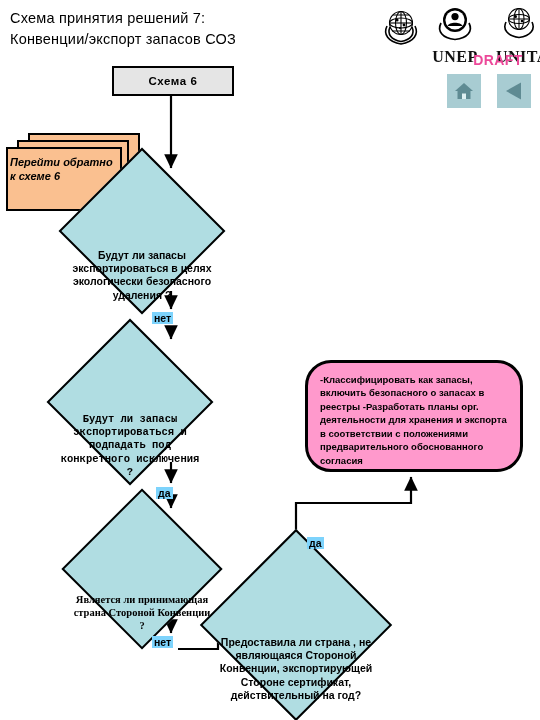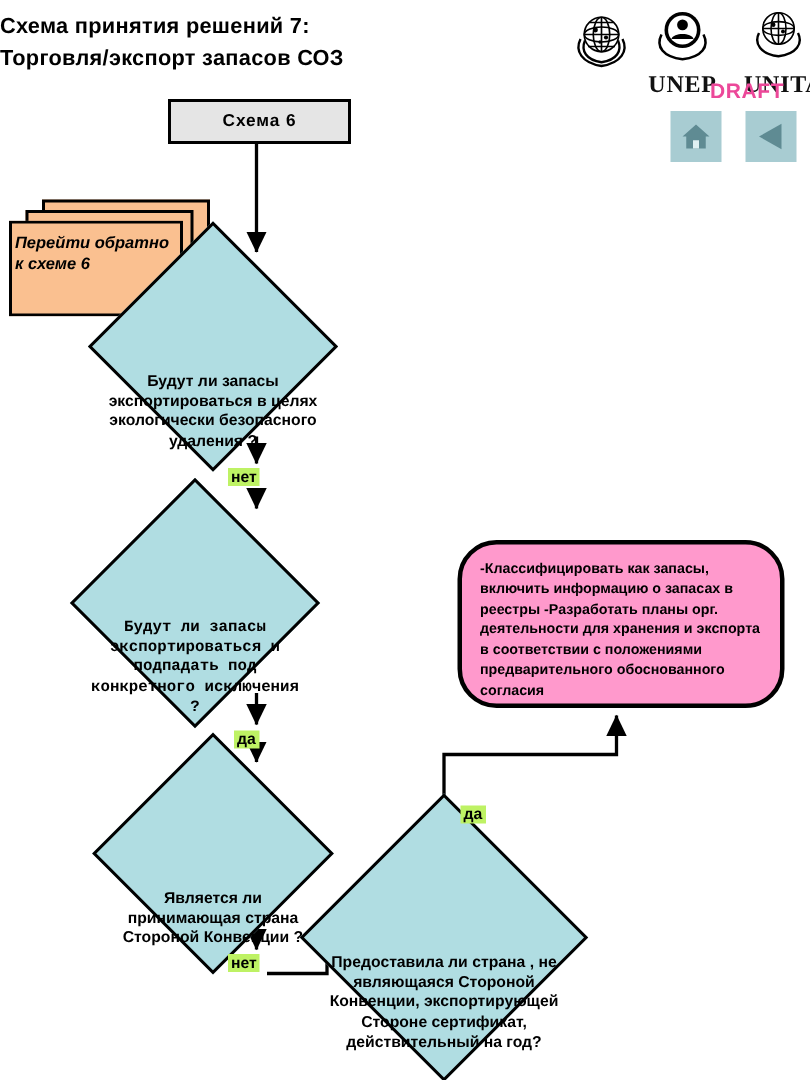--- a/index.html
+++ b/index.html
@@ -6,22 +6,22 @@
   html,body{margin:0;padding:0;background:#ffffff;}
   body{
     width:540px;height:720px;position:relative;overflow:hidden;
     font-family:"Liberation Sans","DejaVu Sans",sans-serif;
     color:#000;
   }
   #canvas{position:absolute;left:0;top:0;width:540px;height:720px;}
 
   
   .title{
-    position:absolute;left:0;top:8px;width:330px;
-    font-size:14.5px;font-weight:bold;line-height:1.45;
+    position:absolute;left:10px;top:8px;width:330px;
+    font-size:14.5px;font-weight:normal;line-height:1.45;
     letter-spacing:.2px;
   }
   .logos{position:absolute;left:378px;top:3px;width:158px;height:50px;}
   .logo{position:absolute;top:0;width:46px;height:46px;}
   .logo svg{display:block;}
   .logo-cap{
     position:absolute;top:45px;width:100%;text-align:center;
     font-family:"Liberation Serif","DejaVu Serif",serif;
     font-size:16px;font-weight:bold;letter-spacing:.5px;color:#111;
   }
@@ -64,50 +64,50 @@
     background:#b0dde2;border:2.5px solid #000;
     transform:rotate(45deg);box-sizing:border-box;
   }
   .diamond .dtxt{
     position:absolute;left:-12px;right:-12px;top:50%;
     transform:translateY(-50%);
     text-align:center;font-size:10.5px;font-weight:bold;line-height:1.26;margin-top:44px;
   }
   #d1{left:83px;top:172px;width:118px;height:118px;}
   #d2{left:71px;top:343px;width:118px;height:118px;font-family:Liberation Mono, monospace;}
-  #d3{left:85px;top:512px;width:114px;height:114px;}
+  #d3{left:85px;top:512px;width:114px;height:114px;font-family:Liberation Serif, serif;}
   #d4{left:228px;top:557px;width:136px;height:136px;}
 
   .pinkbox{
     position:absolute;left:305px;top:360px;width:218px;height:112px;
     background:#ff99cc;border:3px solid #000;border-radius:26px;
     box-sizing:border-box;padding:10px 12px 8px 12px;
     font-size:9.5px;font-weight:bold;line-height:1.42;
   }
 
   .conn-label{
     position:absolute;font-size:10.5px;font-weight:bold;
-    background:#bef264;padding:0 2px;
+    background:#7dd3fc;padding:0 2px;
   }
   #lbl-net1{left:152px;top:312px;}
   #lbl-da1{left:156px;top:487px;}
   #lbl-net2{left:152px;top:636px;}
   #lbl-da2{left:307px;top:537px;}
 
   svg.wires{position:absolute;left:0;top:0;width:540px;height:720px;
     pointer-events:none;}
 </style>
 </head>
 <body>
 
 <div id="canvas">
 
   <div class="title">
     <div>Схема принятия решений 7:</div>
-    <div>Торговля/экспорт запасов СОЗ</div>
+    <div>Конвенции/экспорт запасов СОЗ</div>
   </div>
 
   <div class="logos">
     <div class="logo" id="logo-un">
       <svg width="46" height="46" viewBox="0 0 46 46" aria-hidden="true">
         <g stroke="#000" fill="none" stroke-width="1.1">
           <circle cx="23" cy="20" r="11.5" fill="#fff"></circle>
           <ellipse cx="23" cy="20" rx="5.5" ry="11.5"></ellipse>
           <ellipse cx="23" cy="20" rx="11.5" ry="5"></ellipse>
           <line x1="11.5" y1="20" x2="34.5" y2="20"></line>
@@ -217,20 +217,20 @@
   <div class="diamond" id="d3">
     <div class="dshape"></div>
     <div class="dtxt">Является ли принимающая страна Стороной Конвенции ?</div>
   </div>
 
   <div class="diamond" id="d4">
     <div class="dshape"></div>
     <div class="dtxt">Предоставила ли страна , не являющаяся Стороной Конвенции, экспортирующей Стороне сертификат, действительный на год?</div>
   </div>
 
-  <div class="pinkbox">-Классифицировать как запасы, включить информацию о запасах в реестры -Разработать планы орг. деятельности для хранения и экспорта в соответствии с положениями предварительного обоснованного согласия</div>
+  <div class="pinkbox">-Классифицировать как запасы, включить безопасного о запасах в реестры -Разработать планы орг. деятельности для хранения и экспорта в соответствии с положениями предварительного обоснованного согласия</div>
 
   <div class="conn-label" id="lbl-net1">нет</div>
   <div class="conn-label" id="lbl-da1">да</div>
   <div class="conn-label" id="lbl-net2">нет</div>
   <div class="conn-label" id="lbl-da2">да</div>
 
 </div>
 
 </body></html>

